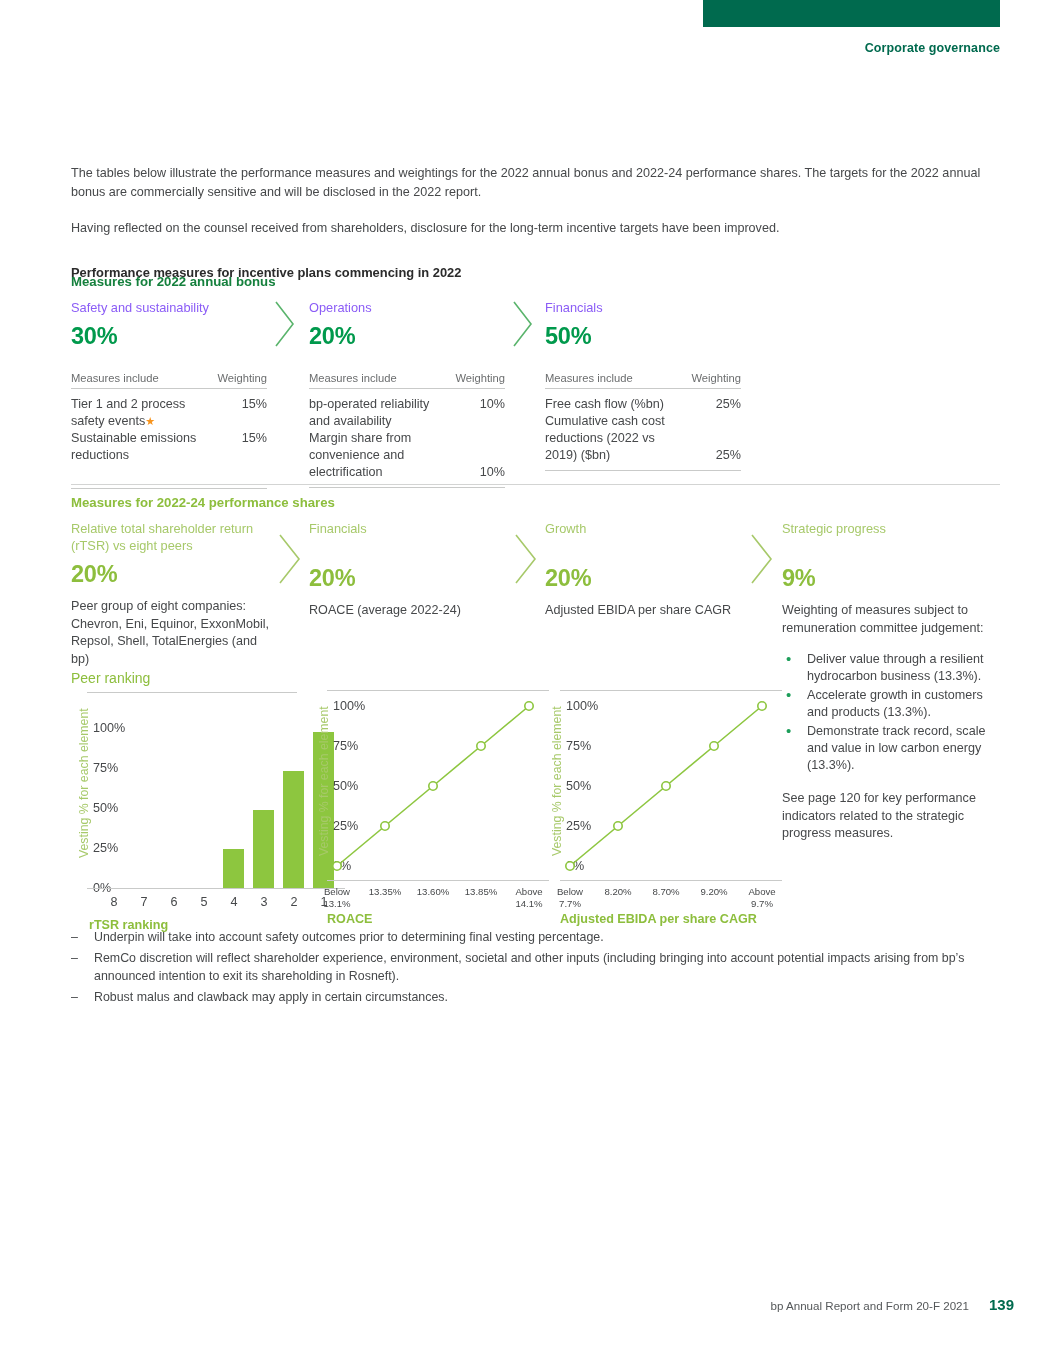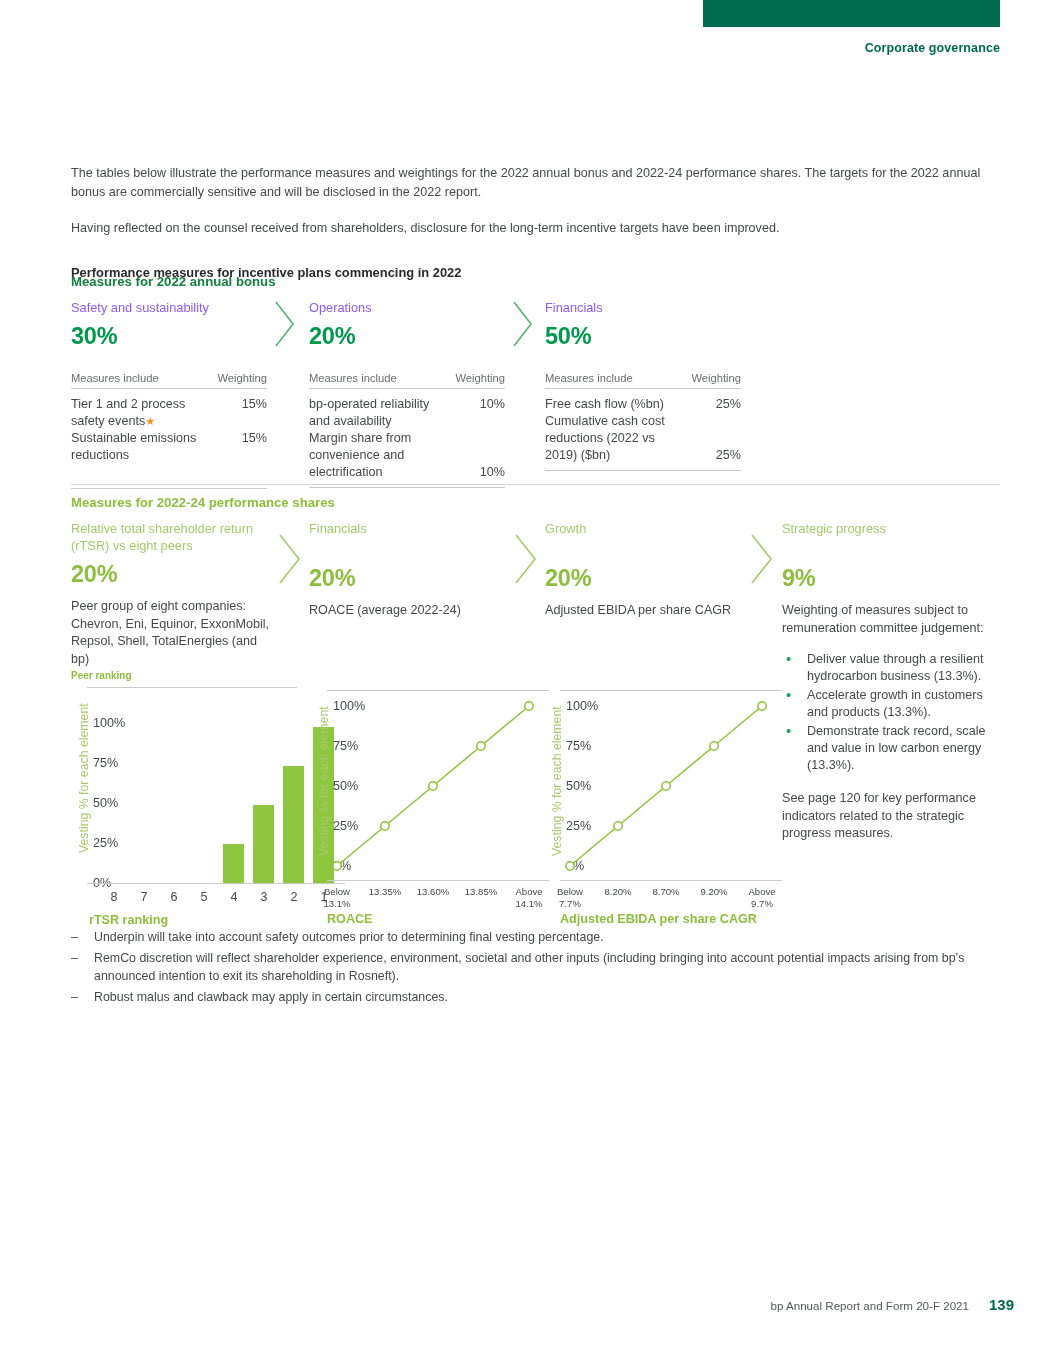--- a/index.html
+++ b/index.html
@@ -88,21 +88,21 @@
   }
   ul.sp li:before {
     content: "\2022"; position: absolute; left: 4px; top: -1px;
     color: #1D9E5A; font-size: 15px;
   }
   .seepage { margin-top: 16px; font-size: 12.6px; line-height: 17.5px; color: #46484a; }
 
   
   .chart { position: absolute; }
   .chart-title {
-    font-size: 10px; color: #8DBE3D; margin-bottom: 6px; font-weight: bold;
+    font-size: 14px; color: #8DBE3D; margin-bottom: 6px;
   }
   .plot-wrap { position: relative; }
   .topline { position: absolute; height: 1px; background: #c9cac9; }
   .baseline { position: absolute; height: 1px; background: #c9cac9; }
   .ylab {
     position: absolute; transform: rotate(-90deg);
     transform-origin: left top; white-space: nowrap;
     font-size: 12.3px; color: #A7C96A;
   }
   .ytick {

